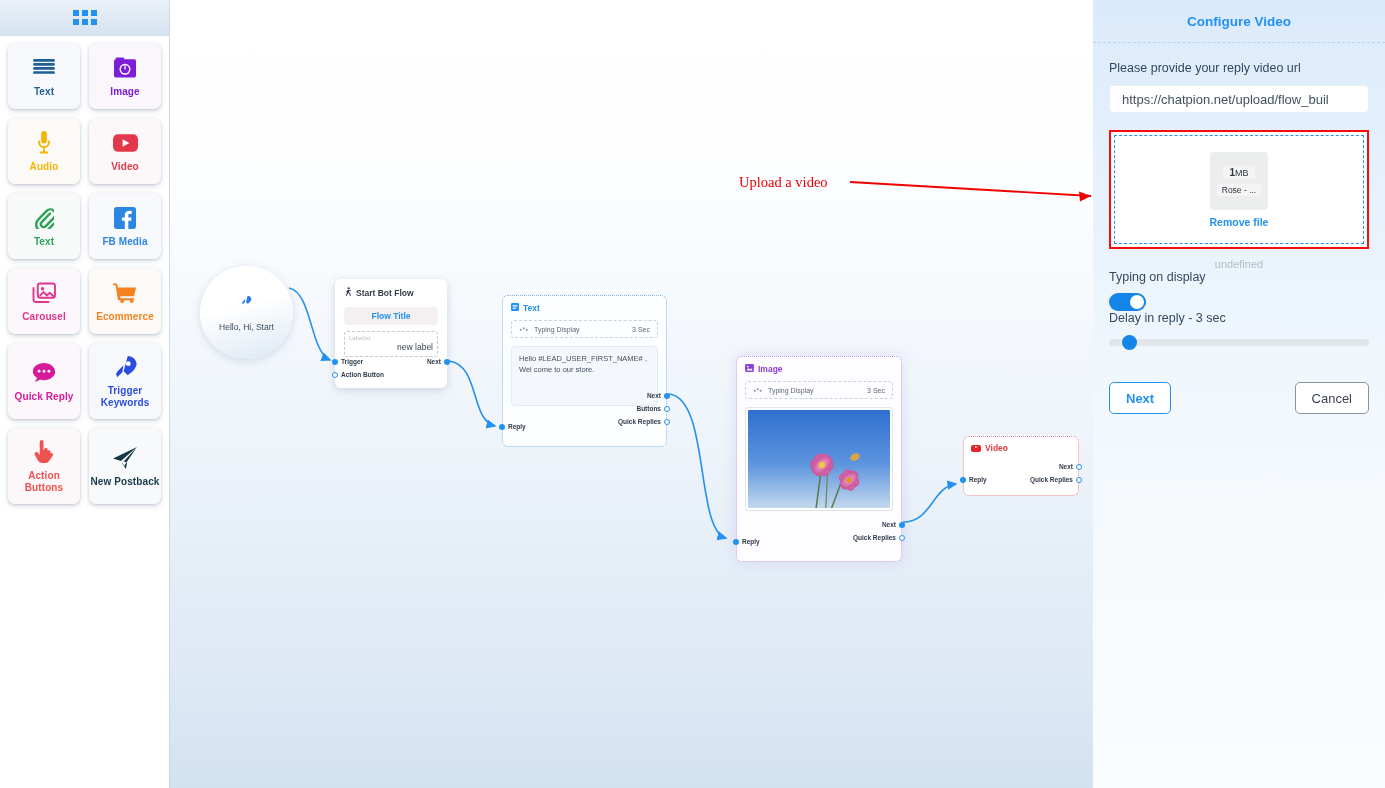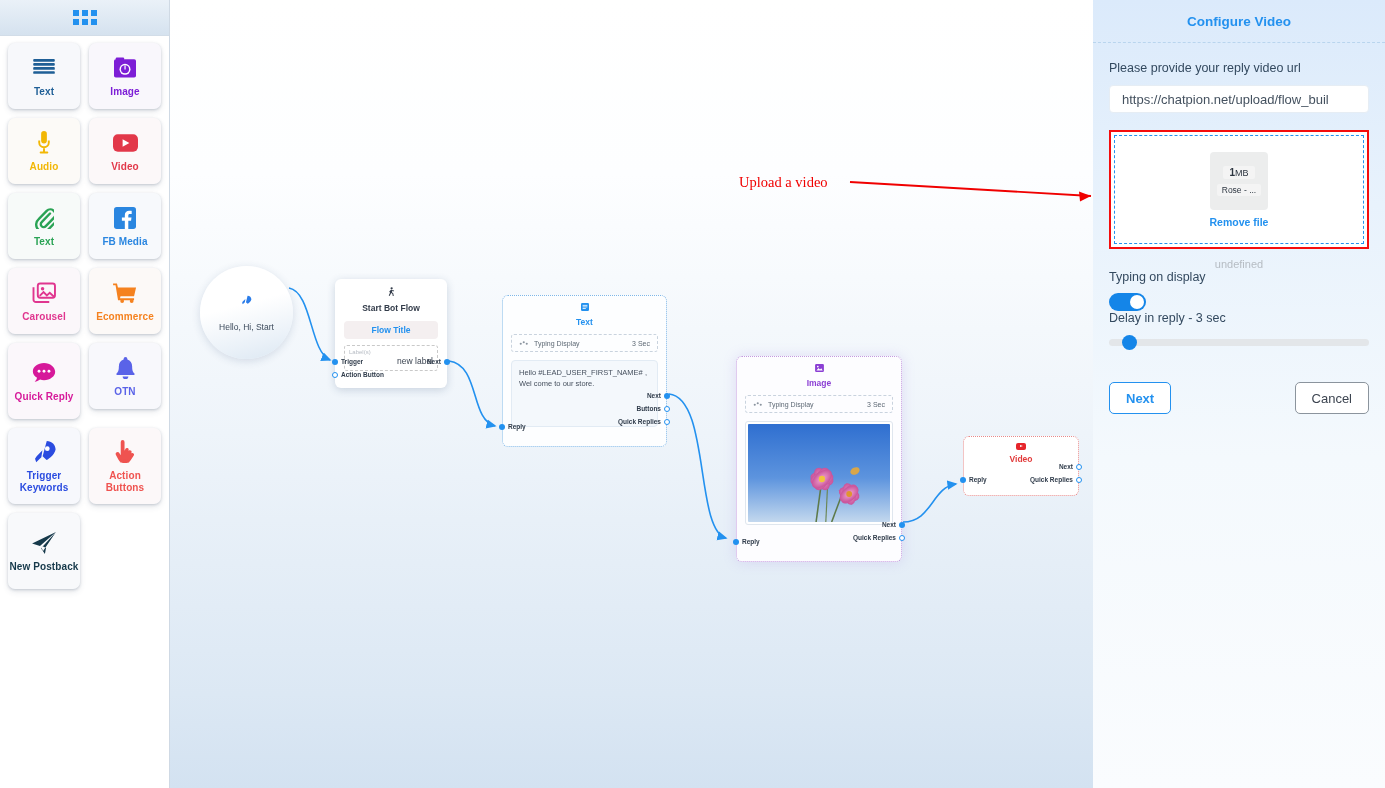--- a/index.html
+++ b/index.html
@@ -61,21 +61,21 @@
     border-radius: 50%;
     background: linear-gradient(165deg,#ffffff 0%,#ffffff 42%,#eaf1f8 78%,#dbe7f2 100%);
     box-shadow: 0 2px 8px rgba(40,70,110,.16);
     display: flex; flex-direction: column; align-items: center; justify-content: center;
   }
   .start-circle .rkt { font-size: 13px; margin-bottom: 12px; }
   .start-circle .kw { font-size: 8.5px; color: #3d4b5c; }
 
   
   .node { position: absolute; background: #ffffff; border-radius: 6px; }
-  .node-title { display: flex; align-items: center; gap: 4px; font-size: 8.5px; font-weight: 700; flex-direction: column; }
+  .node-title { display: flex; align-items: center; gap: 4px; font-size: 8.5px; font-weight: 700; }
 
   #node-start {
     left: 165px; top: 279px; width: 112px; height: 109px;
     box-shadow: 0 2px 9px rgba(40,70,110,.20);
     padding: 8px 9px 0 9px;
   }
   #node-start .title-txt { color: #333c4a; }
   .pill-title {
     margin-top: 8px; height: 18px; border-radius: 4px; background: #f4eff0;
     display: flex; align-items: center; justify-content: center;
@@ -99,21 +99,21 @@
   }
   #node-text .title-txt { color: #2391ef; }
   .typing-bar {
     margin-top: 7px; border: 1px dashed #c9d3de; border-radius: 3px; height: 18px;
     display: flex; align-items: center; justify-content: space-between; padding: 0 7px;
     font-size: 7px; color: #5d6874;
   }
   .typing-bar .tleft { display: flex; align-items: center; gap: 4px; }
   .msg-box {
     margin-top: 8px; background: #f4f8fc; border: 1px solid #e2ebf4; border-radius: 4px;
-    padding: 6px 7px; font-size: 7.5px; line-height: 11px; color: #46505e; height: 67px;
+    padding: 6px 7px; font-size: 7.5px; line-height: 11px; color: #46505e; height: 60px;
   }
 
   
   #node-image {
     left: 566px; top: 356px; width: 166px; height: 206px;
     border: 1.6px dotted #c49adf; background: #fdfdff; padding: 7px 8px;
     box-shadow: 0 0 14px rgba(150,120,220,.20);
   }
   #node-image .title-txt { color: #8b3fd4; }
   .img-frame {
@@ -296,30 +296,20 @@
           <div class="tint" style="background: rgb(251, 232, 245);"></div>
           <div class="pal-ico">
             <svg width="24" height="21" viewBox="0 0 25 22">
               <path d="M12.5 1C6 1 .8 4.9.8 9.7c0 2.7 1.7 5.2 4.4 6.8-.3 1.6-1.2 3-2.5 4.2 2-.3 4-1.1 5.7-2.3 1.3.4 2.7.6 4.1.6 6.5 0 11.7-3.9 11.7-8.7S19 1 12.5 1z" fill="#d61a9a"></path>
               <circle cx="7.3" cy="9.7" r="1.5" fill="#fff"></circle>
               <circle cx="12.5" cy="9.7" r="1.5" fill="#fff"></circle>
               <circle cx="17.7" cy="9.7" r="1.5" fill="#fff"></circle>
             </svg>
           </div>
           <div class="pal-label" style="color: rgb(214, 26, 154);">Quick Reply</div>
-        </div>
-        <div class="pal-card">
-          <div class="tint" style="background: rgb(236, 238, 252);"></div>
-          <div class="pal-ico">
-            <svg width="19" height="22" viewBox="0 0 20 23" fill="#5a63e8">
-              <path d="M10 0a2 2 0 012 2v.6c3.1.8 5 3.6 5 7.2 0 4.6 1 6 2.4 7.4.6.6.2 1.6-.7 1.6H1.3c-.9 0-1.3-1-.7-1.6C2 15.8 3 14.4 3 9.8c0-3.6 1.9-6.4 5-7.2V2a2 2 0 012-2z"></path>
-              <path d="M7 20.4h6a3 3 0 01-6 0z"></path>
-            </svg>
-          </div>
-          <div class="pal-label" style="color: rgb(90, 99, 232);">OTN</div>
         </div>
         <div class="pal-card tall">
           <div class="tint" style="background: rgb(234, 238, 252);"></div>
           <div class="pal-ico">
             <svg width="24" height="22" viewBox="0 0 26 24" fill="#2b4ce0">
               <path d="M16 0c5.4 0 9.6 4.2 9.6 9.6-1.3 5.6-6.9 9.7-9.8 11.2l-4.3-4.3L16 0z"></path>
               <path d="M5 16.5l6.3-6.3-1.2 7.6-5.6 5.3-1.3-3.8 1.8-2.8z"></path>
               <circle cx="16.6" cy="8.4" r="2.6" fill="#fff"></circle>
             </svg>
           </div>

